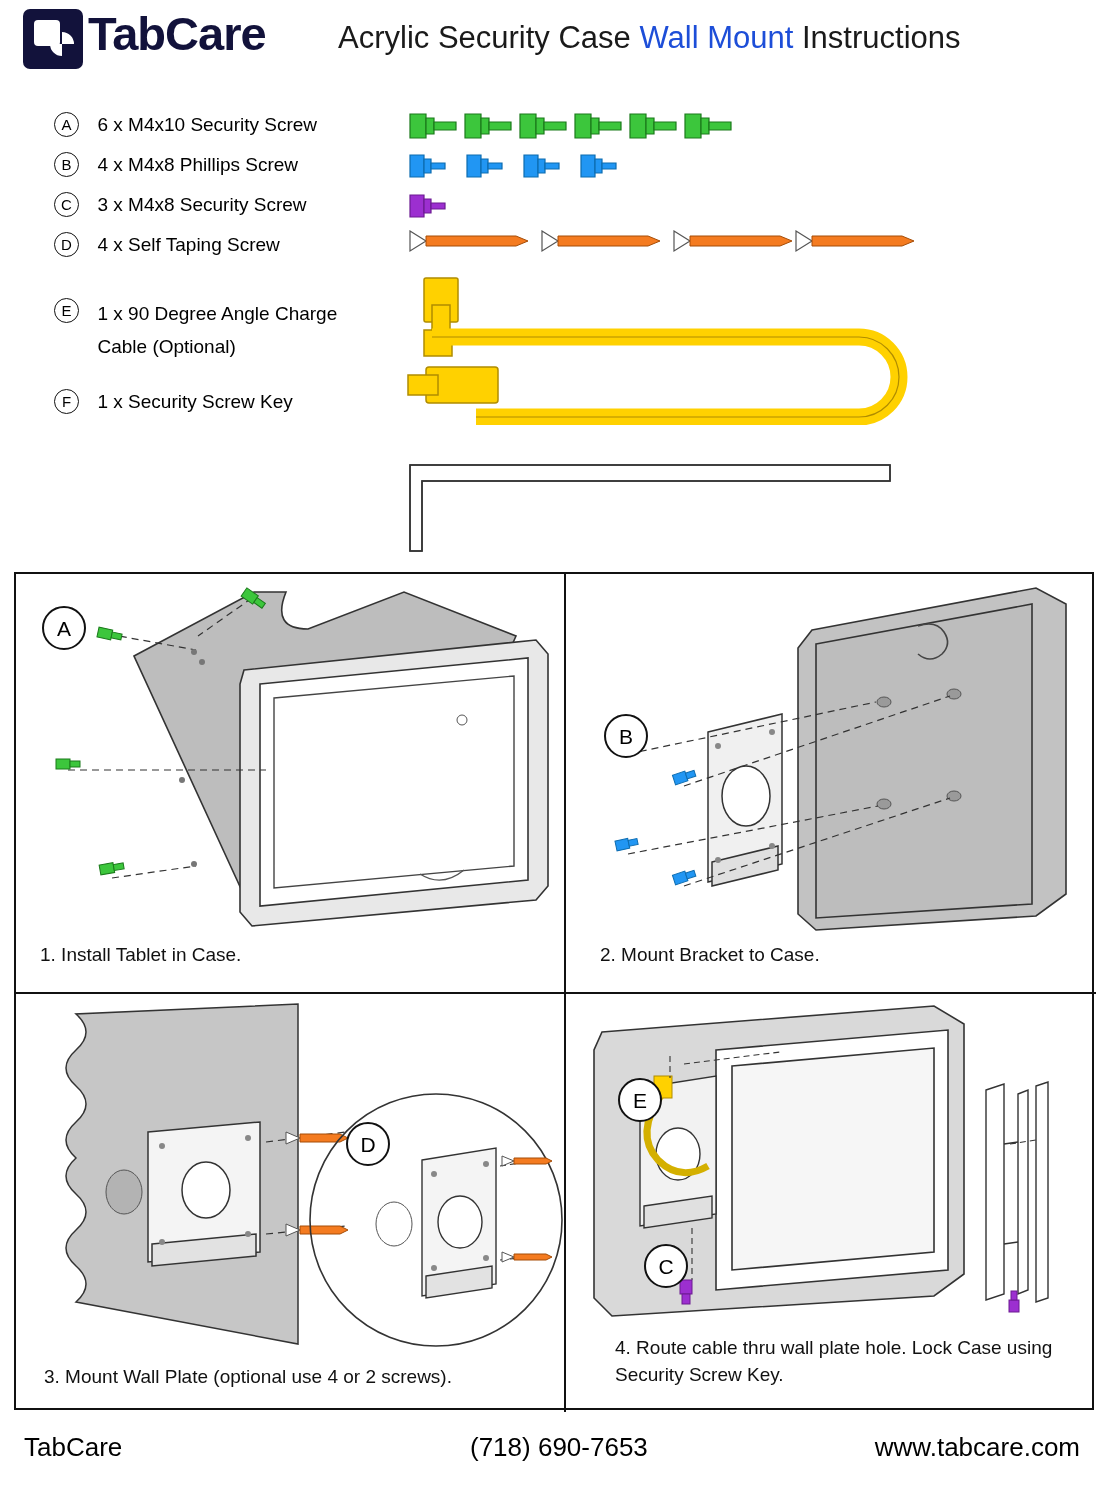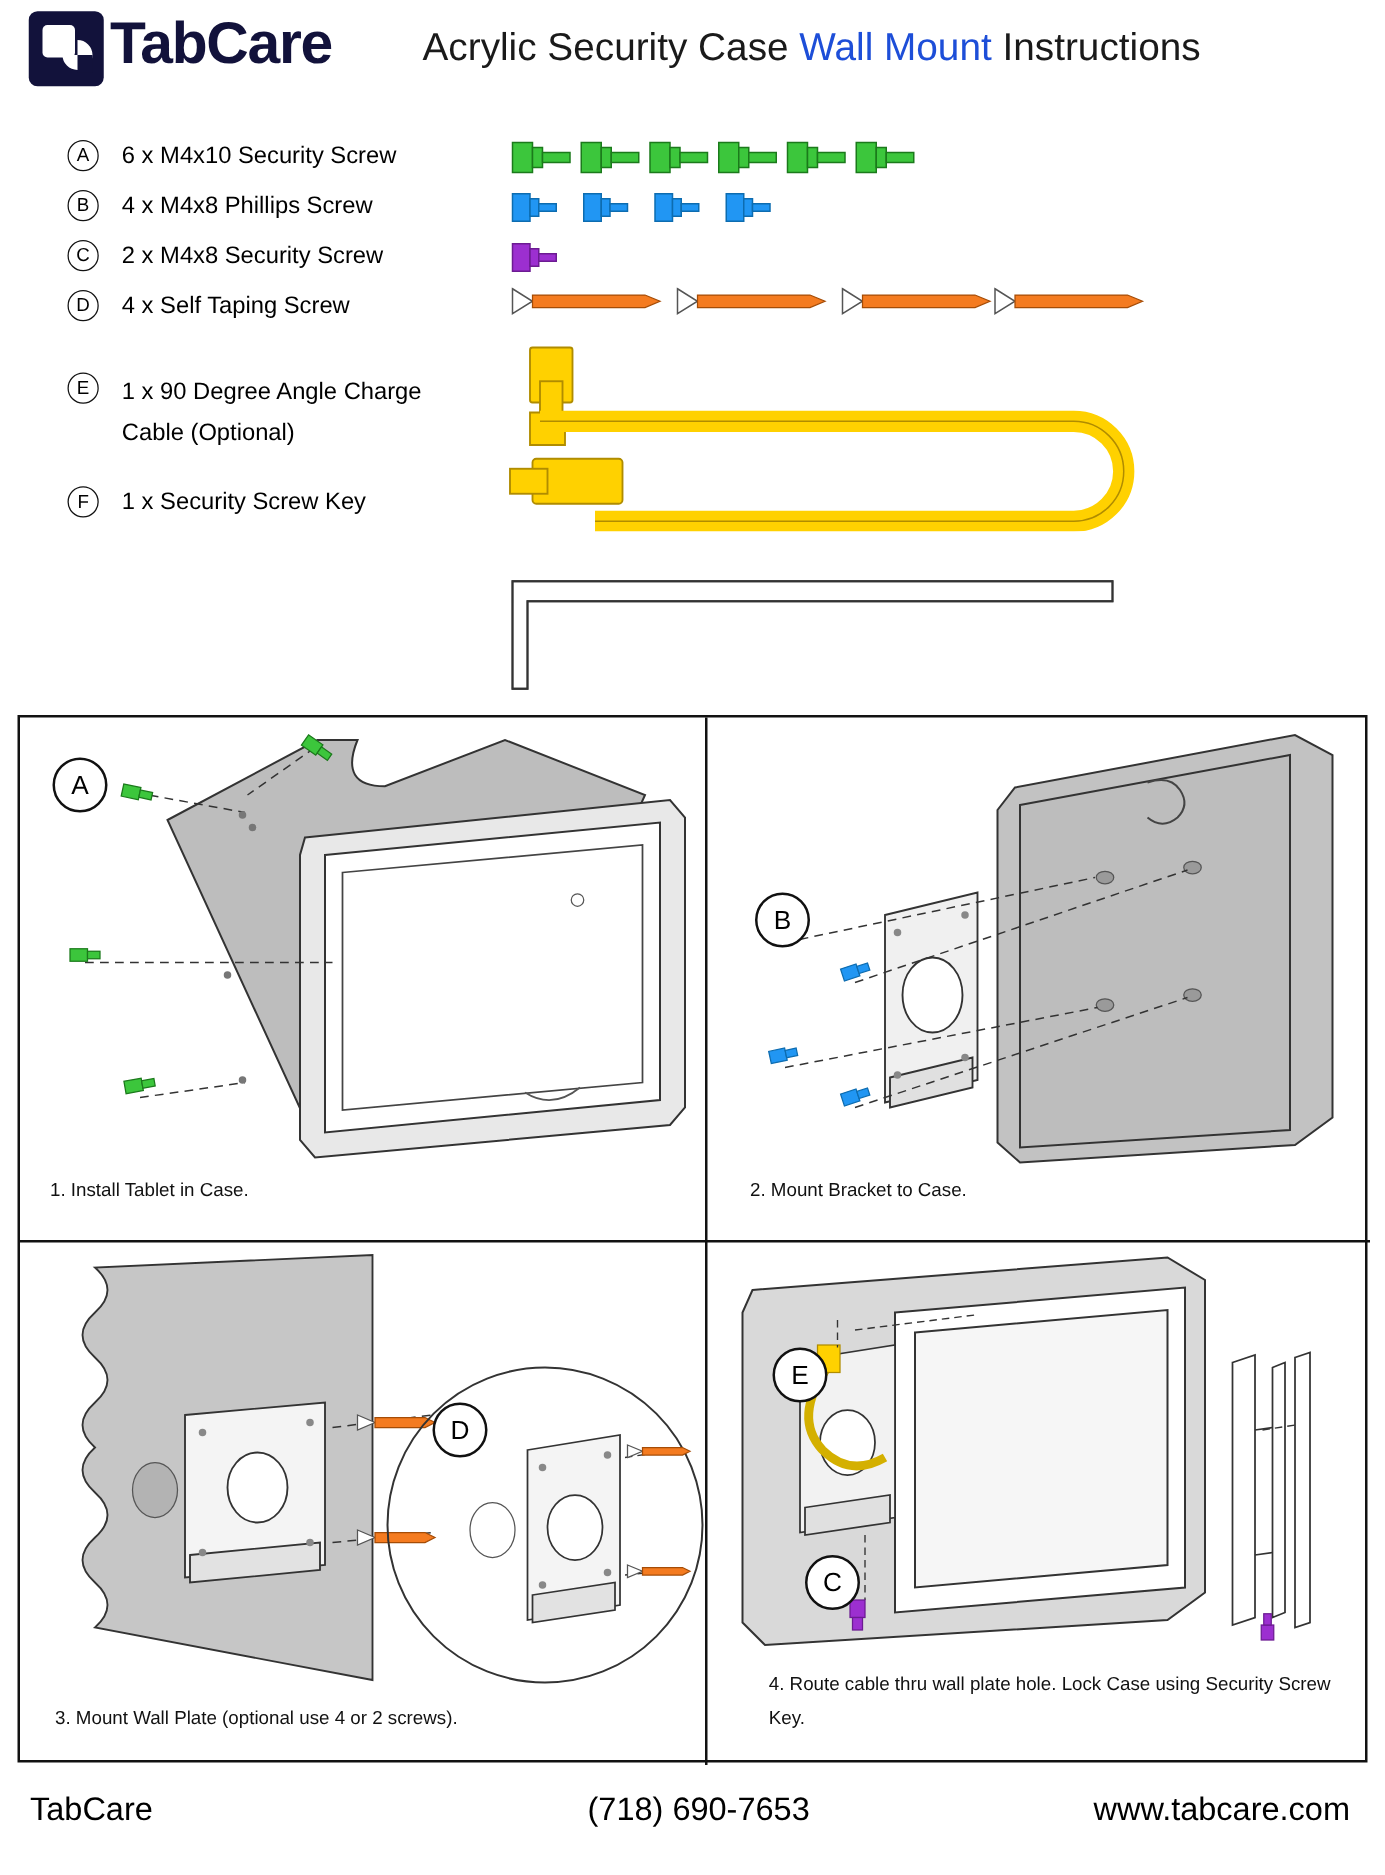--- a/index.html
+++ b/index.html
@@ -44,21 +44,21 @@
   
   .gfx{position:absolute;}
   
   .panels{
     position:absolute;left:14px;top:572px;width:1080px;height:838px;
     border:2px solid #111;box-sizing:border-box;
   }
   .vline{position:absolute;left:548px;top:0;width:2px;height:838px;background:#111;}
   .hline{position:absolute;left:0;top:418px;width:1080px;height:2px;background:#111;}
   .caption{
-    position:absolute;font-size:15px;color:#111;
+    position:absolute;font-size:19px;color:#111;
   }
   .cap1{left:24px;top:370px;width:500px;}
   .circ{
     position:absolute;width:44px;height:44px;border:2px solid #111;border-radius:50%;
     text-align:center;line-height:42px;font-size:21px;box-sizing:border-box;background:#fff;
   }
   
   .footer{
     position:absolute;left:0;top:1432px;width:1108px;height:60px;
   }
@@ -154,21 +154,21 @@
             <path d="M2 4 h14 v22 h-14 z"></path>
             <path d="M16 8 h7 v14 h-7 z"></path>
             <path d="M23 12 h14 v6 h-14 z"></path>
           </g>
       </g>
     </svg>
   </div>
 
   <div class="part-row" style="top:97px;">
     <span class="badge">C</span>
-    <span class="part-label">2 x M4x8 Security Screw</span>
+    <span class="part-label">3 x M4x8 Security Screw</span>
   </div>
   <div class="gfx" style="left:408px;top:96px;">
     <svg width="60" height="32" viewBox="0 0 60 32">
       <g fill="#9c2fd0" stroke="#6c1b92" stroke-width="1.2">
         <path d="M2 4 h14 v22 h-14 z"></path>
           <path d="M16 8 h7 v14 h-7 z"></path>
           <path d="M23 12 h14 v6 h-14 z"></path>
       </g>
     </svg>
   </div>

